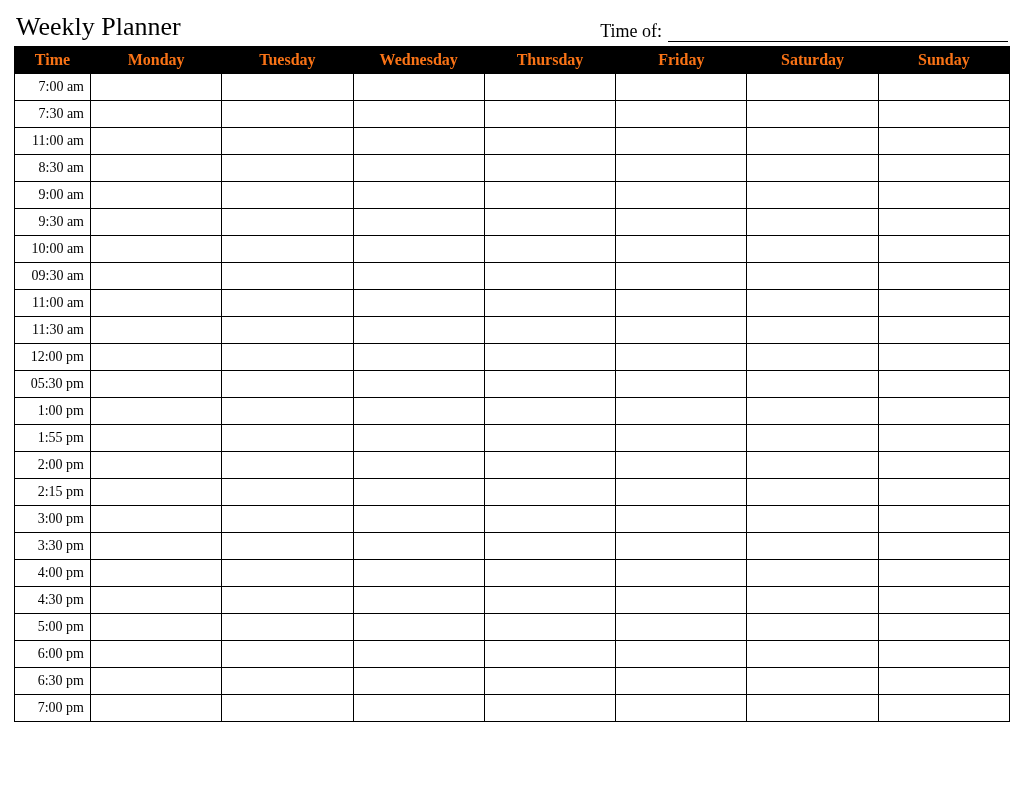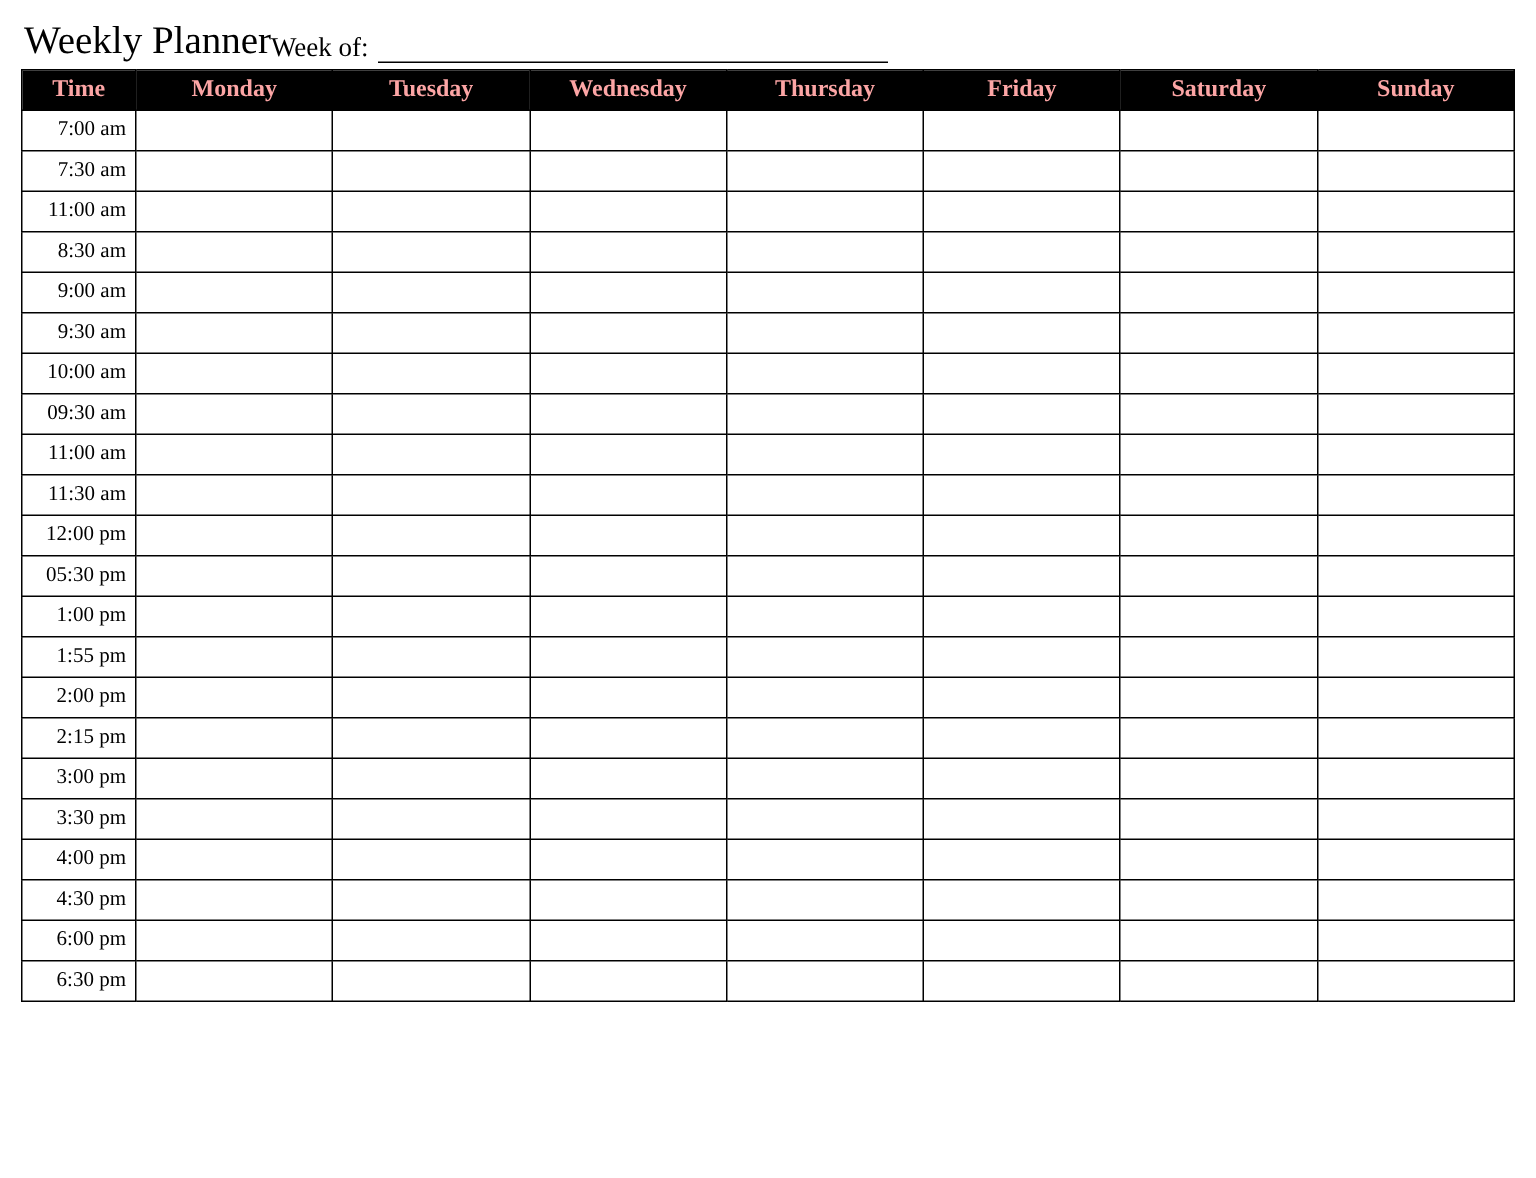--- a/index.html
+++ b/index.html
@@ -10,20 +10,21 @@
   body {
     font-family: Georgia, "Times New Roman", serif;
     background: #ffffff;
     padding: 12px 14px;
     color: #000;
     width: 1024px;
   }
   .header-row {
     display: flex;
     align-items: flex-end;
+    justify-content: space-between;
     margin-bottom: 4px;
     padding: 0 2px;
   }
   .title {
     font-size: 26px;
     font-weight: normal;
   }
   .week-of-wrap {
     display: flex;
     align-items: flex-end;
@@ -44,21 +45,21 @@
     border-collapse: collapse;
     width: 100%;
     table-layout: fixed;
   }
   table.planner th,
   table.planner td {
     border: 1px solid #000;
   }
   table.planner thead th {
     background: #000;
-    color: #fca5a5;
+    color: #f97316;
     font-weight: bold;
     font-size: 16px;
     padding: 4px 0;
     text-align: center;
   }
   table.planner thead th.time-col {
     width: 76px;
   }
   table.planner tbody td.time-cell {
     text-align: right;
@@ -72,21 +73,21 @@
     background: #fff;
     height: 27px;
   }
 </style>
 </head>
 <body>
 
 <div class="header-row">
   <div class="title">Weekly Planner</div>
   <div class="week-of-wrap">
-    <span>Week of:</span>
+    <span>Time of:</span>
     <input type="text" class="week-of-line" value="" style="">
   </div>
 </div>
 
 <table class="planner">
   <thead>
     <tr>
       <th class="time-col">Time</th>
       <th>Monday</th>
       <th>Tuesday</th>
@@ -293,31 +294,51 @@
         <td class="time-cell">4:30 pm</td>
         <td class="slot-cell"></td>
         <td class="slot-cell"></td>
         <td class="slot-cell"></td>
         <td class="slot-cell"></td>
         <td class="slot-cell"></td>
         <td class="slot-cell"></td>
         <td class="slot-cell"></td>
       </tr>
       <tr>
+        <td class="time-cell">5:00 pm</td>
+        <td class="slot-cell"></td>
+        <td class="slot-cell"></td>
+        <td class="slot-cell"></td>
+        <td class="slot-cell"></td>
+        <td class="slot-cell"></td>
+        <td class="slot-cell"></td>
+        <td class="slot-cell"></td>
+      </tr>
+      <tr>
         <td class="time-cell">6:00 pm</td>
         <td class="slot-cell"></td>
         <td class="slot-cell"></td>
         <td class="slot-cell"></td>
         <td class="slot-cell"></td>
         <td class="slot-cell"></td>
         <td class="slot-cell"></td>
         <td class="slot-cell"></td>
       </tr>
       <tr>
         <td class="time-cell">6:30 pm</td>
+        <td class="slot-cell"></td>
+        <td class="slot-cell"></td>
+        <td class="slot-cell"></td>
+        <td class="slot-cell"></td>
+        <td class="slot-cell"></td>
+        <td class="slot-cell"></td>
+        <td class="slot-cell"></td>
+      </tr>
+      <tr>
+        <td class="time-cell">7:00 pm</td>
         <td class="slot-cell"></td>
         <td class="slot-cell"></td>
         <td class="slot-cell"></td>
         <td class="slot-cell"></td>
         <td class="slot-cell"></td>
         <td class="slot-cell"></td>
         <td class="slot-cell"></td>
       </tr>
     </tbody>
 </table>

